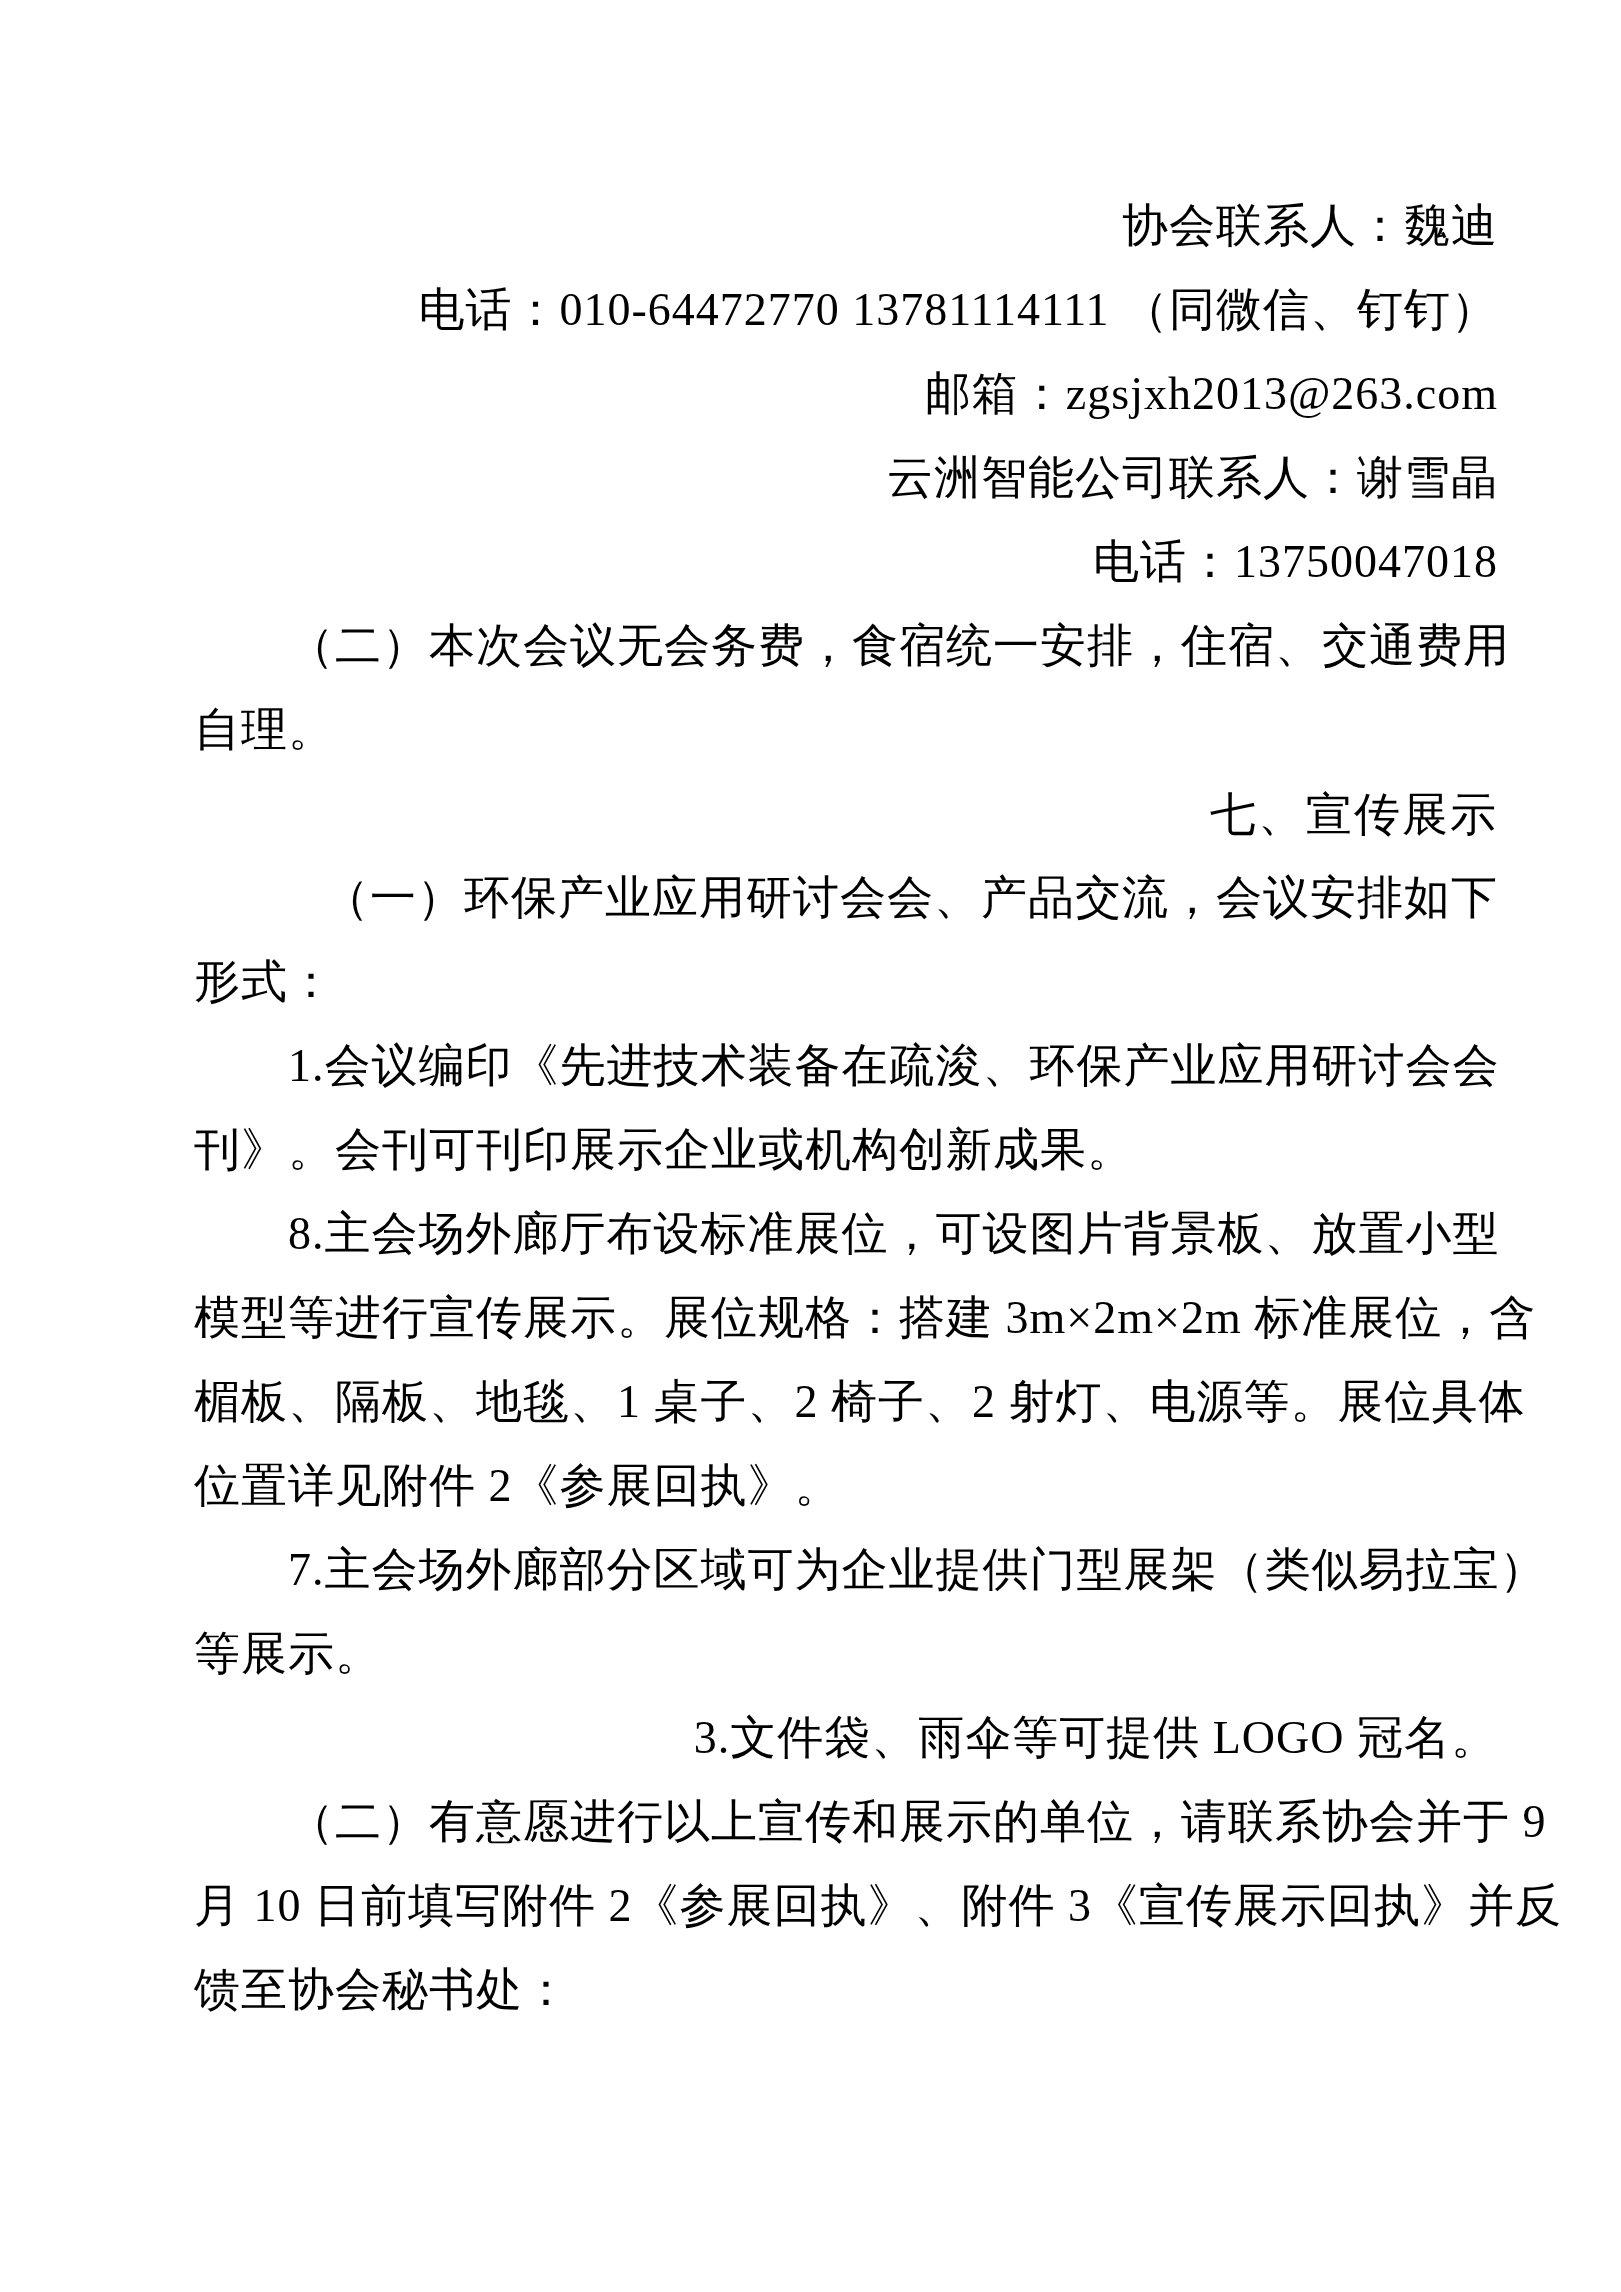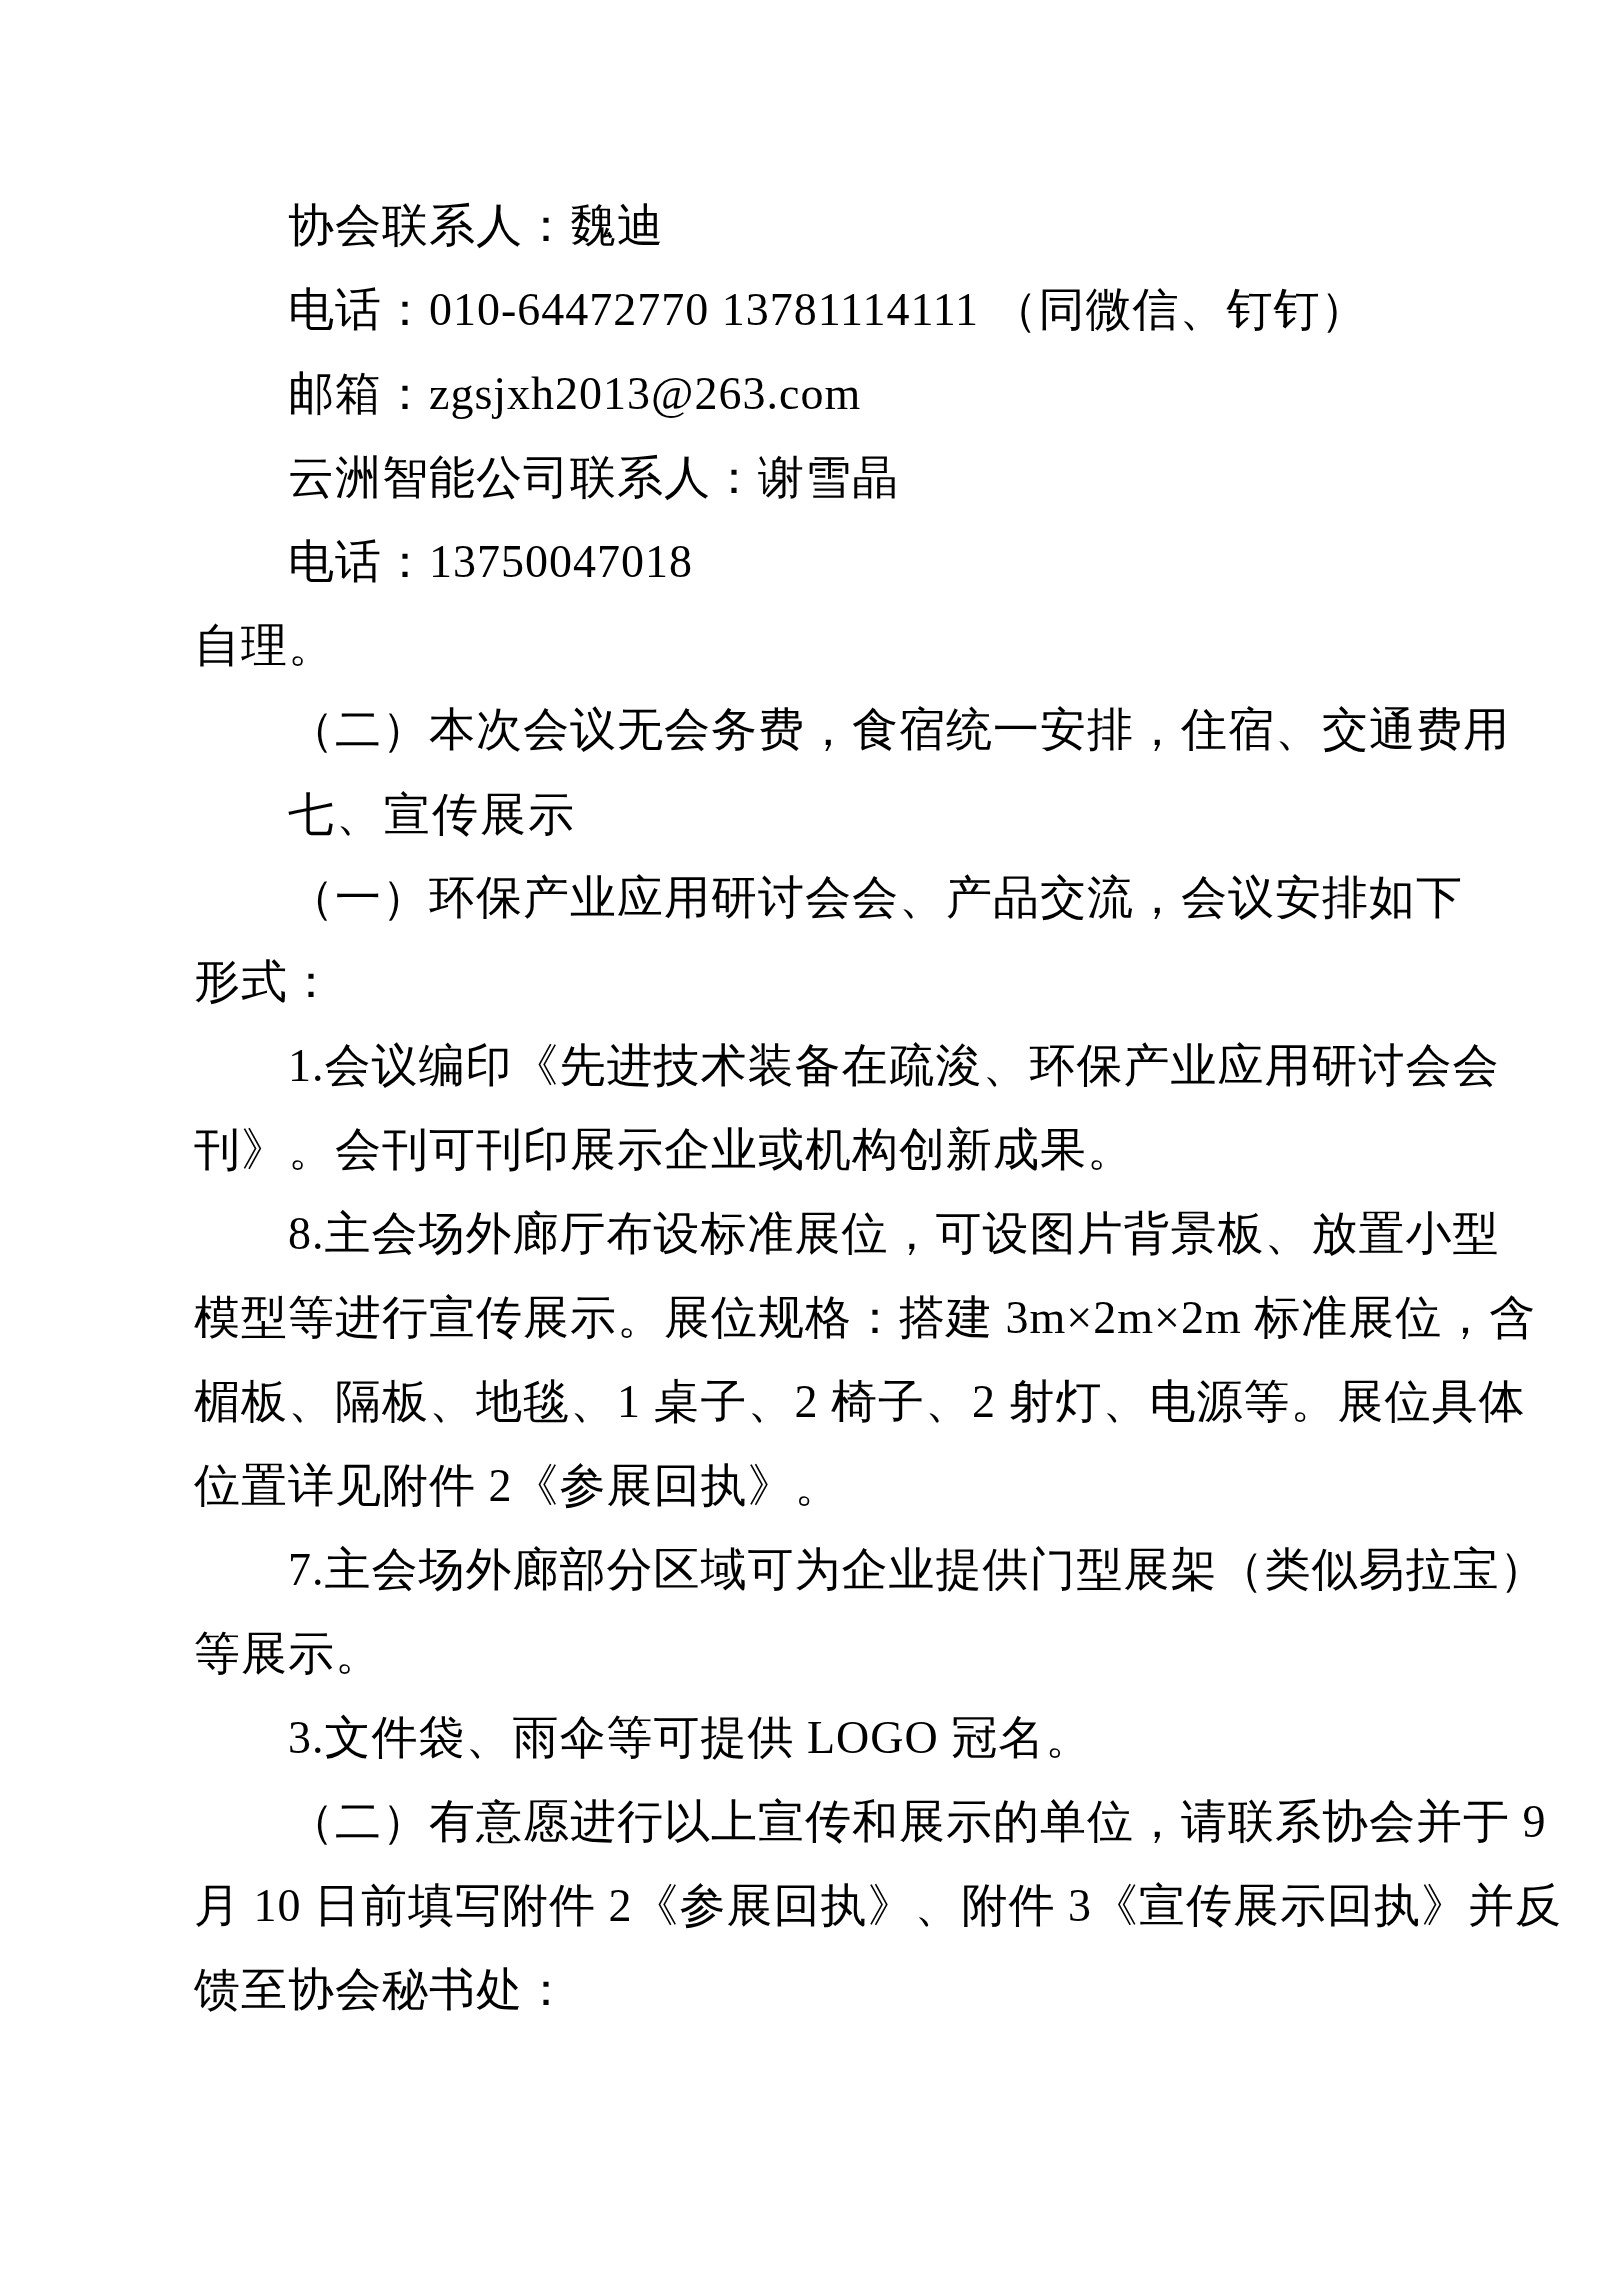--- a/index.html
+++ b/index.html
@@ -24,39 +24,40 @@
   .line {
     font-size: 46px;
     line-height: 84px;
     height: 84px;
     color: #000000;
     white-space: nowrap;
     letter-spacing: 1px;
   }
   .indent {
     padding-left: 94px;
+    text-align: right;
   }
   .heading {
     font-family: "Liberation Sans", sans-serif;
     font-weight: normal;
     letter-spacing: 2px;
   }
 </style>
 </head>
 <body>
 
 <div class="page">
   <div class="content">
     <div class="line indent">协会联系人：魏迪</div>
     <div class="line indent">电话：010-64472770 13781114111 （同微信、钉钉）</div>
     <div class="line indent">邮箱：zgsjxh2013@263.com</div>
     <div class="line indent">云洲智能公司联系人：谢雪晶</div>
     <div class="line indent">电话：13750047018</div>
+    <div class="line indent">（二）本次会议无会务费，食宿统一安排，住宿、交通费用</div>
     <div class="line">自理。</div>
-    <div class="line indent">（二）本次会议无会务费，食宿统一安排，住宿、交通费用</div>
     <div class="line indent heading">七、宣传展示</div>
     <div class="line indent">（一）环保产业应用研讨会会、产品交流，会议安排如下</div>
     <div class="line">形式：</div>
     <div class="line indent">1.会议编印《先进技术装备在疏浚、环保产业应用研讨会会</div>
     <div class="line">刊》。会刊可刊印展示企业或机构创新成果。</div>
     <div class="line indent">8.主会场外廊厅布设标准展位，可设图片背景板、放置小型</div>
     <div class="line">模型等进行宣传展示。展位规格：搭建 3m×2m×2m 标准展位，含</div>
     <div class="line">楣板、隔板、地毯、1 桌子、2 椅子、2 射灯、电源等。展位具体</div>
     <div class="line">位置详见附件 2《参展回执》。</div>
     <div class="line indent">7.主会场外廊部分区域可为企业提供门型展架（类似易拉宝）</div>

